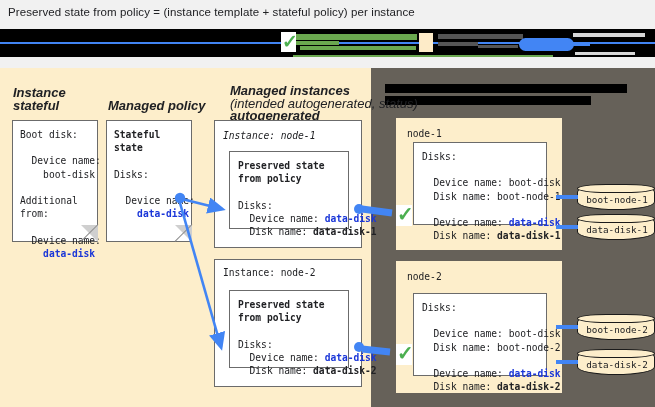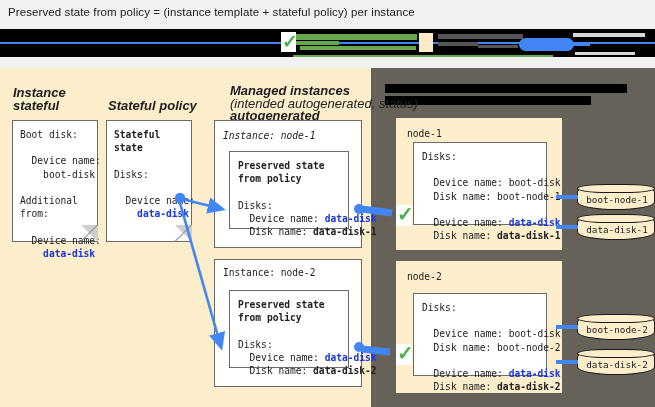--- a/index.html
+++ b/index.html
@@ -194,21 +194,21 @@
 <span></span>
 <span>  Device name:</span>
 <span class="blue">    data-disk</span></div>
     <div class="fold-wrap">
       <div class="fold-shade"></div>
     </div>
     <div class="fold-line"></div>
   </div>
 
   <div class="sec-head" style="left:108px;top:100px;">
-    <div>Stateful policy</div>
+    <div>Managed policy</div>
   </div>
 
   <div class="card" style="left:106px;top:120px;width:86px;height:122px;">
     <div class="mono" style="position:absolute;left:7px;top:7px;"><b>Stateful</b>
 <b>state</b>
 <span></span>
 <span>Disks:</span>
 <span></span>
 <span>  Device name:</span>
 <span class="blue">    data-disk</span></div>

